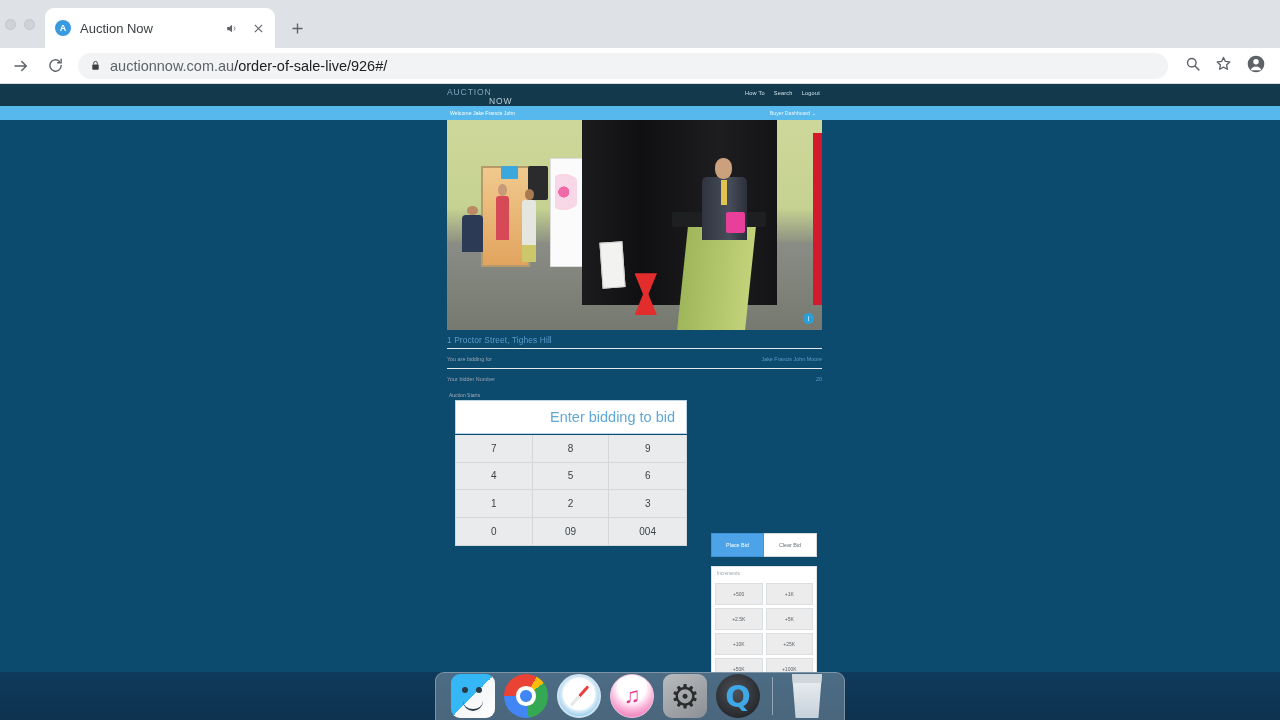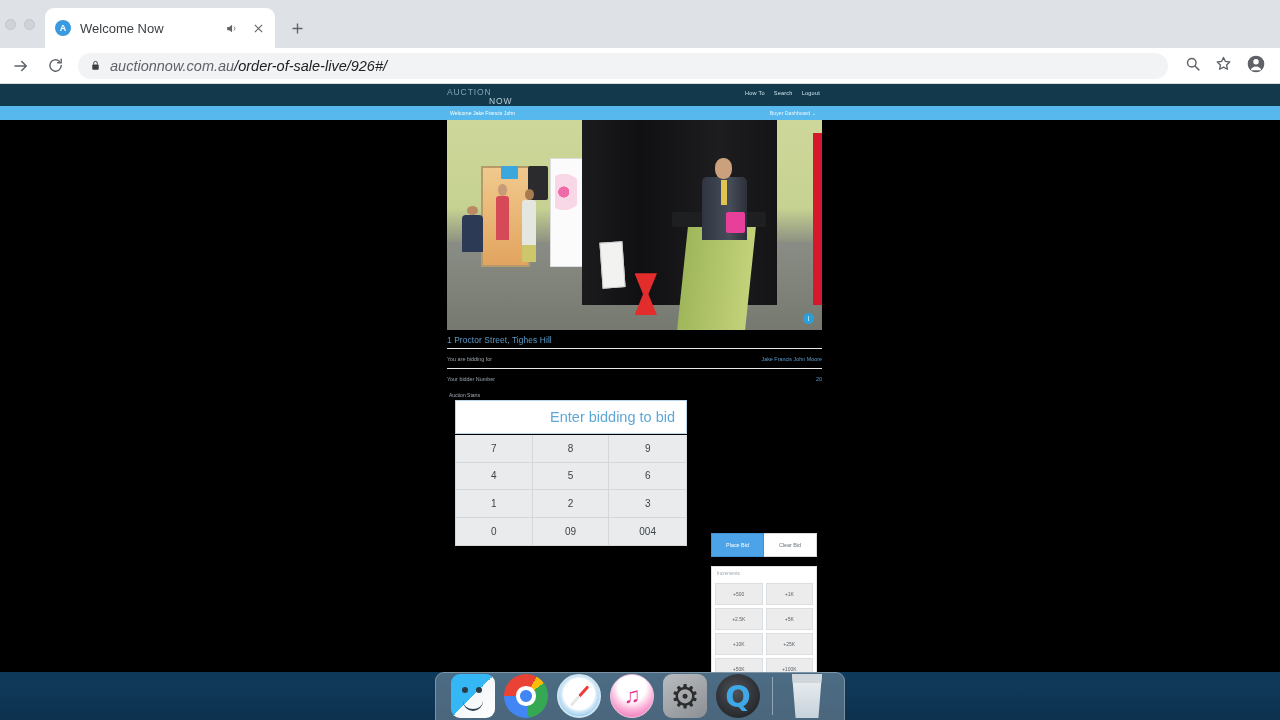--- a/index.html
+++ b/index.html
@@ -63,26 +63,26 @@
   .toolbar {
     height:36px; background:#fff; display:flex; align-items:center;
     padding:0 10px; gap:12px; border-bottom:1px solid #dadce0;
   }
   .navbtn { width:22px; height:22px; display:flex; align-items:center; justify-content:center; color:#5f6368; }
   .omnibox {
     flex:1 1 auto; height:26px; background:#f1f3f4; border-radius:13px;
     display:flex; align-items:center; padding:0 12px; gap:9px;
     margin-right:4px;
   }
-  .url { font-size:14.5px; color:#202124; white-space:nowrap;font-style:italic; }
+  .url { font-size:14.5px; color:#202124; white-space:nowrap; }
   .url .host { color:#5f6368; }
   .tb-right { display:flex; align-items:center; gap:14px; padding-right:4px; }
 
   
-  .page { position:relative; height:588px; background:#000000; overflow:hidden; }
+  .page { position:relative; height:588px; background:#0c4a6e; overflow:hidden; }
 
   .site-header {
     height:22px; background:#133a4c;
     display:flex; align-items:center; position:relative;
   }
   .logo {
     position:absolute; left:447px; top:4px;
     color:#7fa7bb; line-height:8.5px; letter-spacing:.9px;
   }
   .logo .l1 { font-size:8.5px; display:block; }
@@ -244,21 +244,21 @@
 
 <div id="browser">
 
   <div class="tabstrip">
     <div class="traffic">
       <i></i>
       <i></i>
     </div>
     <div class="tab">
       <span class="favicon">A</span>
-      <span class="tab-title">Welcome Now</span>
+      <span class="tab-title">Auction Now</span>
       <span class="tab-ico">
         <svg width="13" height="13" viewBox="0 0 24 24" fill="#5f6368">
             <path d="M4 9v6h4l5 4V5L8 9H4z"></path>
             <path d="M16.5 8.5a4.5 4.5 0 010 7" stroke="#5f6368" stroke-width="1.6" fill="none"></path>
           </svg>
       </span>
       <span class="tab-ico">
         <svg width="11" height="11" viewBox="0 0 24 24" stroke="#5f6368" stroke-width="2.4" fill="none">
             <path d="M4 4l16 16M20 4L4 20"></path>
           </svg>

